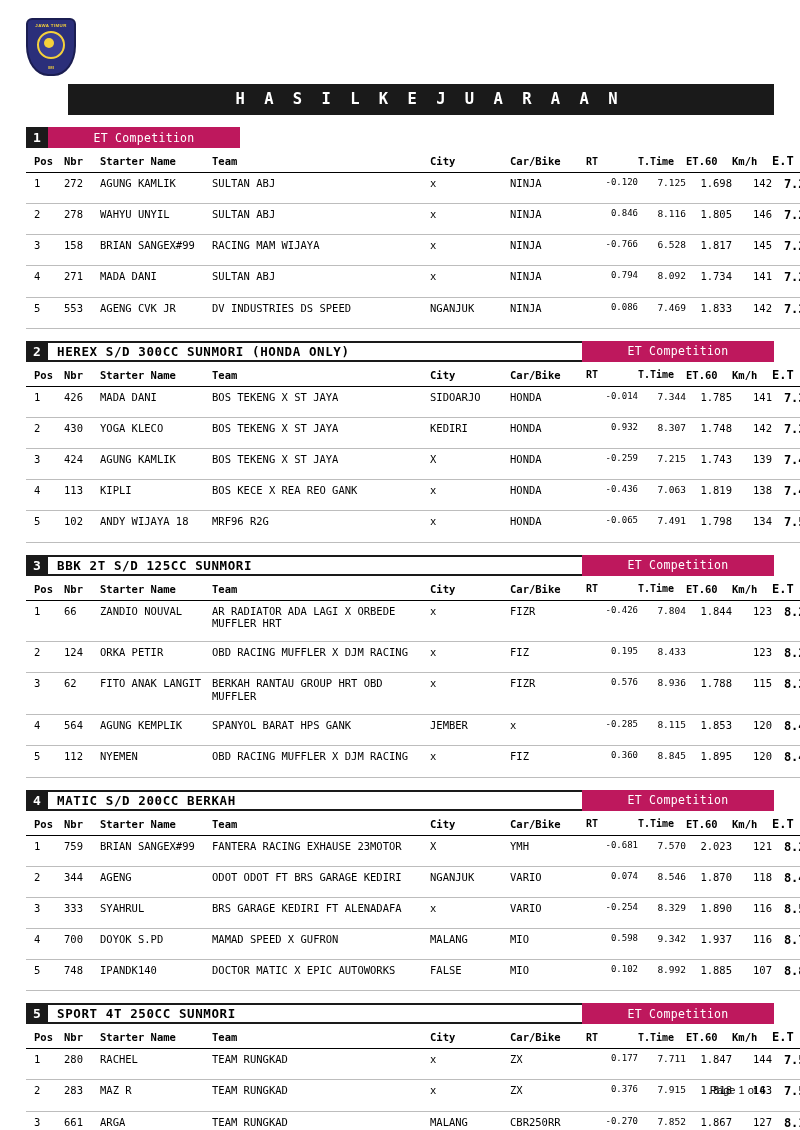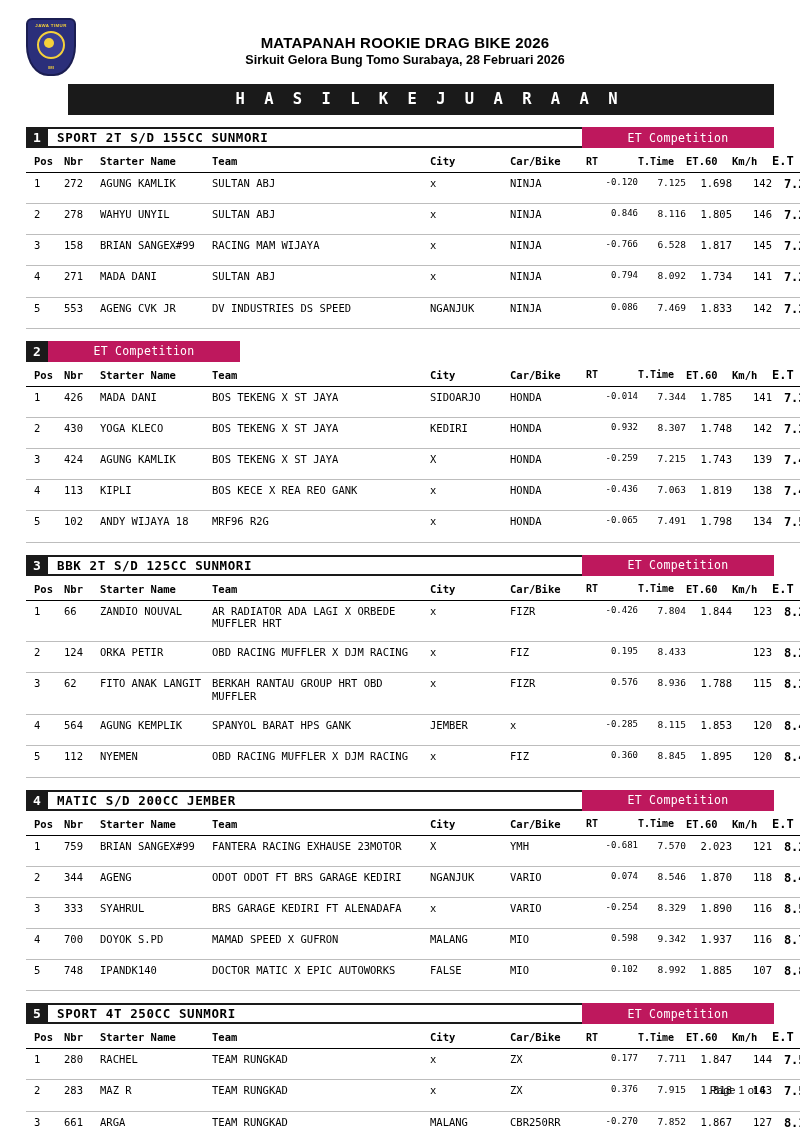--- a/index.html
+++ b/index.html
@@ -210,33 +210,28 @@
   <div class="header">
     <div class="logo">
       <div class="logo-shield">
         <div class="logo-top">JAWA TIMUR</div>
         <div class="logo-ring">
           <div class="logo-inner"></div>
         </div>
         <div class="logo-bottom">IMI</div>
       </div>
     </div>
-    <div class="title-block">
-      <div class="title-main">MATAPANAH ROOKIE DRAG BIKE 2026</div>
-      <div class="title-sub">Sirkuit Gelora Bung Tomo Surabaya, 28 Februari 2026</div>
-    </div>
   </div>
 
   <div class="banner">H A S I L   K E J U A R A A N</div>
 
   <div id="classes">
       <div class="class-block">
         <div class="class-head">
           <div class="class-num">1</div>
-          <div class="class-name">SPORT 2T S/D 155CC SUNMORI</div>
           <div class="class-tag">ET Competition</div>
         </div>
         <table class="results">
           <thead>
             <tr>
               <th class="c-pos">Pos</th>
               <th class="c-nbr">Nbr</th>
               <th class="c-name">Starter Name</th>
               <th class="c-team">Team</th>
               <th class="c-city">City</th>
@@ -328,20 +323,21 @@
             </tr>
             <tr class="sep-row">
               <td colspan="11"></td>
             </tr>
           </tbody>
         </table>
       </div>
       <div class="class-block">
         <div class="class-head">
           <div class="class-num">2</div>
+          <div class="class-name">HEREX S/D 300CC SUNMORI (HONDA ONLY)</div>
           <div class="class-tag">ET Competition</div>
         </div>
         <table class="results">
           <thead>
             <tr>
               <th class="c-pos">Pos</th>
               <th class="c-nbr">Nbr</th>
               <th class="c-name">Starter Name</th>
               <th class="c-team">Team</th>
               <th class="c-city">City</th>
@@ -539,21 +535,21 @@
             </tr>
             <tr class="sep-row">
               <td colspan="11"></td>
             </tr>
           </tbody>
         </table>
       </div>
       <div class="class-block">
         <div class="class-head">
           <div class="class-num">4</div>
-          <div class="class-name">MATIC S/D 200CC JEMBER</div>
+          <div class="class-name">MATIC S/D 200CC BERKAH</div>
           <div class="class-tag">ET Competition</div>
         </div>
         <table class="results">
           <thead>
             <tr>
               <th class="c-pos">Pos</th>
               <th class="c-nbr">Nbr</th>
               <th class="c-name">Starter Name</th>
               <th class="c-team">Team</th>
               <th class="c-city">City</th>

